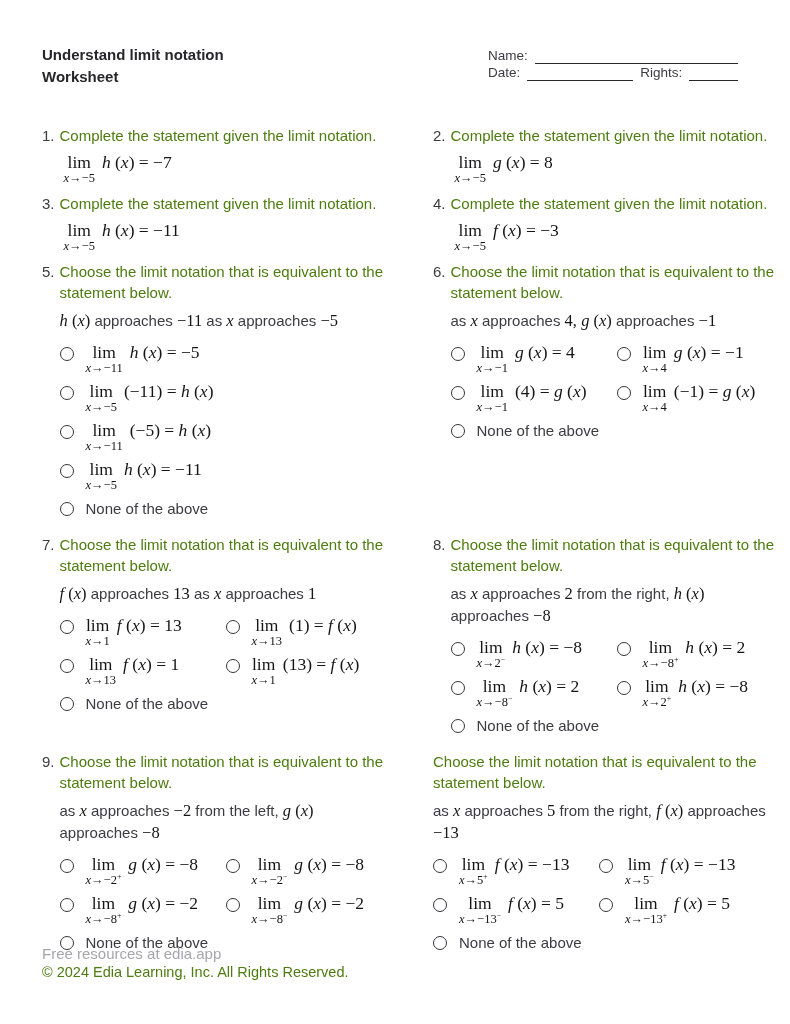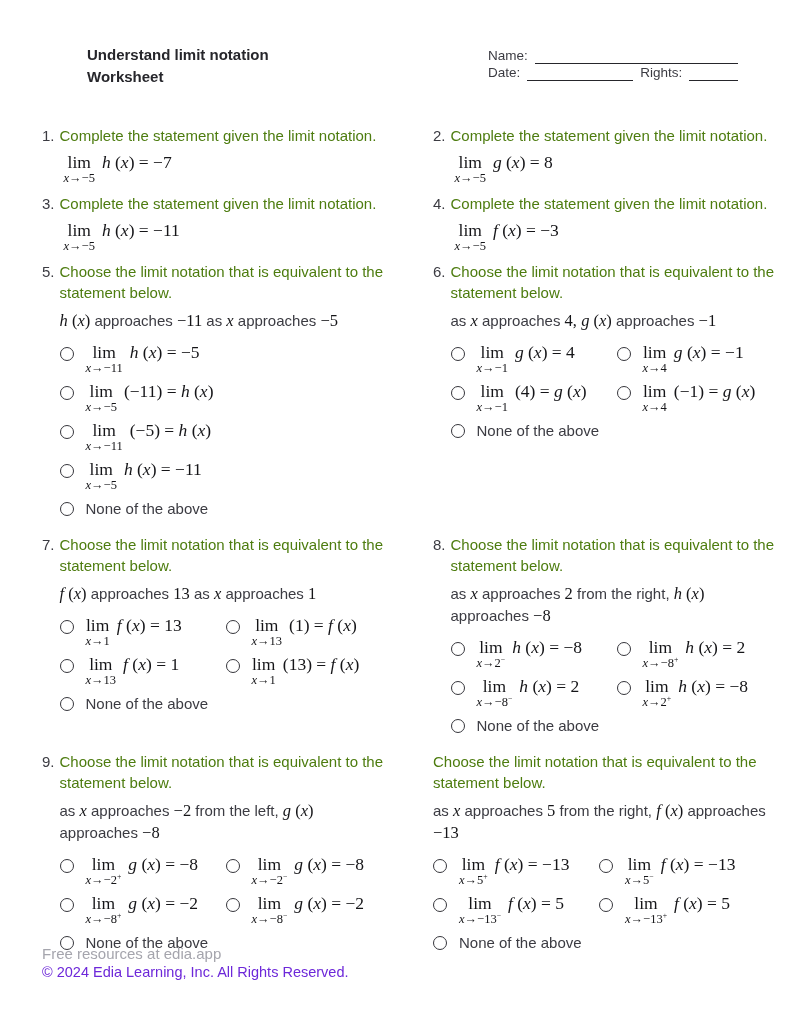--- a/index.html
+++ b/index.html
@@ -2,21 +2,21 @@
 <html><head>
 <meta charset="utf-8">
 <style>
   html,body{margin:0;padding:0;background:#ffffff;}
   .page{
     width:790px;height:1024px;position:relative;overflow:hidden;background:#ffffff;
     font-family:"Liberation Sans",sans-serif;
   }
   
   .header{display:flex;justify-content:space-between;padding:44px 52px 0 42px;}
-  .title{font-weight:bold;font-size:15px;line-height:22px;color:#26262b;margin-left:45px;}
+  .title{font-weight:bold;font-size:15px;line-height:22px;color:#26262b;}
   .fields{width:250px;padding-top:3px;}
   .field-row{display:flex;align-items:flex-end;gap:7px;font-size:13.5px;color:#3b3b42;}
   .field-row + .field-row{}
   .field-label{line-height:17px;white-space:nowrap;}
   .blank{border-bottom:1.6px solid #26262b;height:13px;}
   .name-blank{flex:1;}
   .date-blank{width:106px;}
   .period-blank{flex:1;min-width:38px;}
   
   .problems{display:grid;grid-template-columns:358px 347px;column-gap:33px;padding:37px 0 0 42px;align-items:start;}
@@ -40,21 +40,21 @@
   .options.one{display:block;}
   .options.two{display:grid;grid-template-columns:160px max-content;column-gap:6px;}
   .option{display:flex;align-items:flex-start;margin-bottom:6px;}
   .option.span2{grid-column:1 / -1;}
   .radio{width:12px;height:12px;border:1.6px solid #36363c;border-radius:50%;margin:5px 12px 0 0;flex:none;background:#fff;}
   .none-row .radio{margin-top:4px;}
   .none-label{font-size:15px;line-height:22px;color:#3b3b42;}
   
   .footer{position:absolute;left:42px;top:946px;}
   .footer-line1{font-size:15px;line-height:16px;color:#a5a5ad;}
-  .footer-line2{font-size:14.5px;line-height:17px;color:#6d28d9;margin-top:2px;}
+  .footer-line2{font-size:14.5px;line-height:17px;color:#4d7c0f;margin-top:2px;}
 </style>
 </head>
 <body>
 
 <div class="page">
 
   <div class="header">
     <div class="titles">
       <div class="title">Understand limit notation</div>
       <div class="title">Worksheet</div>

